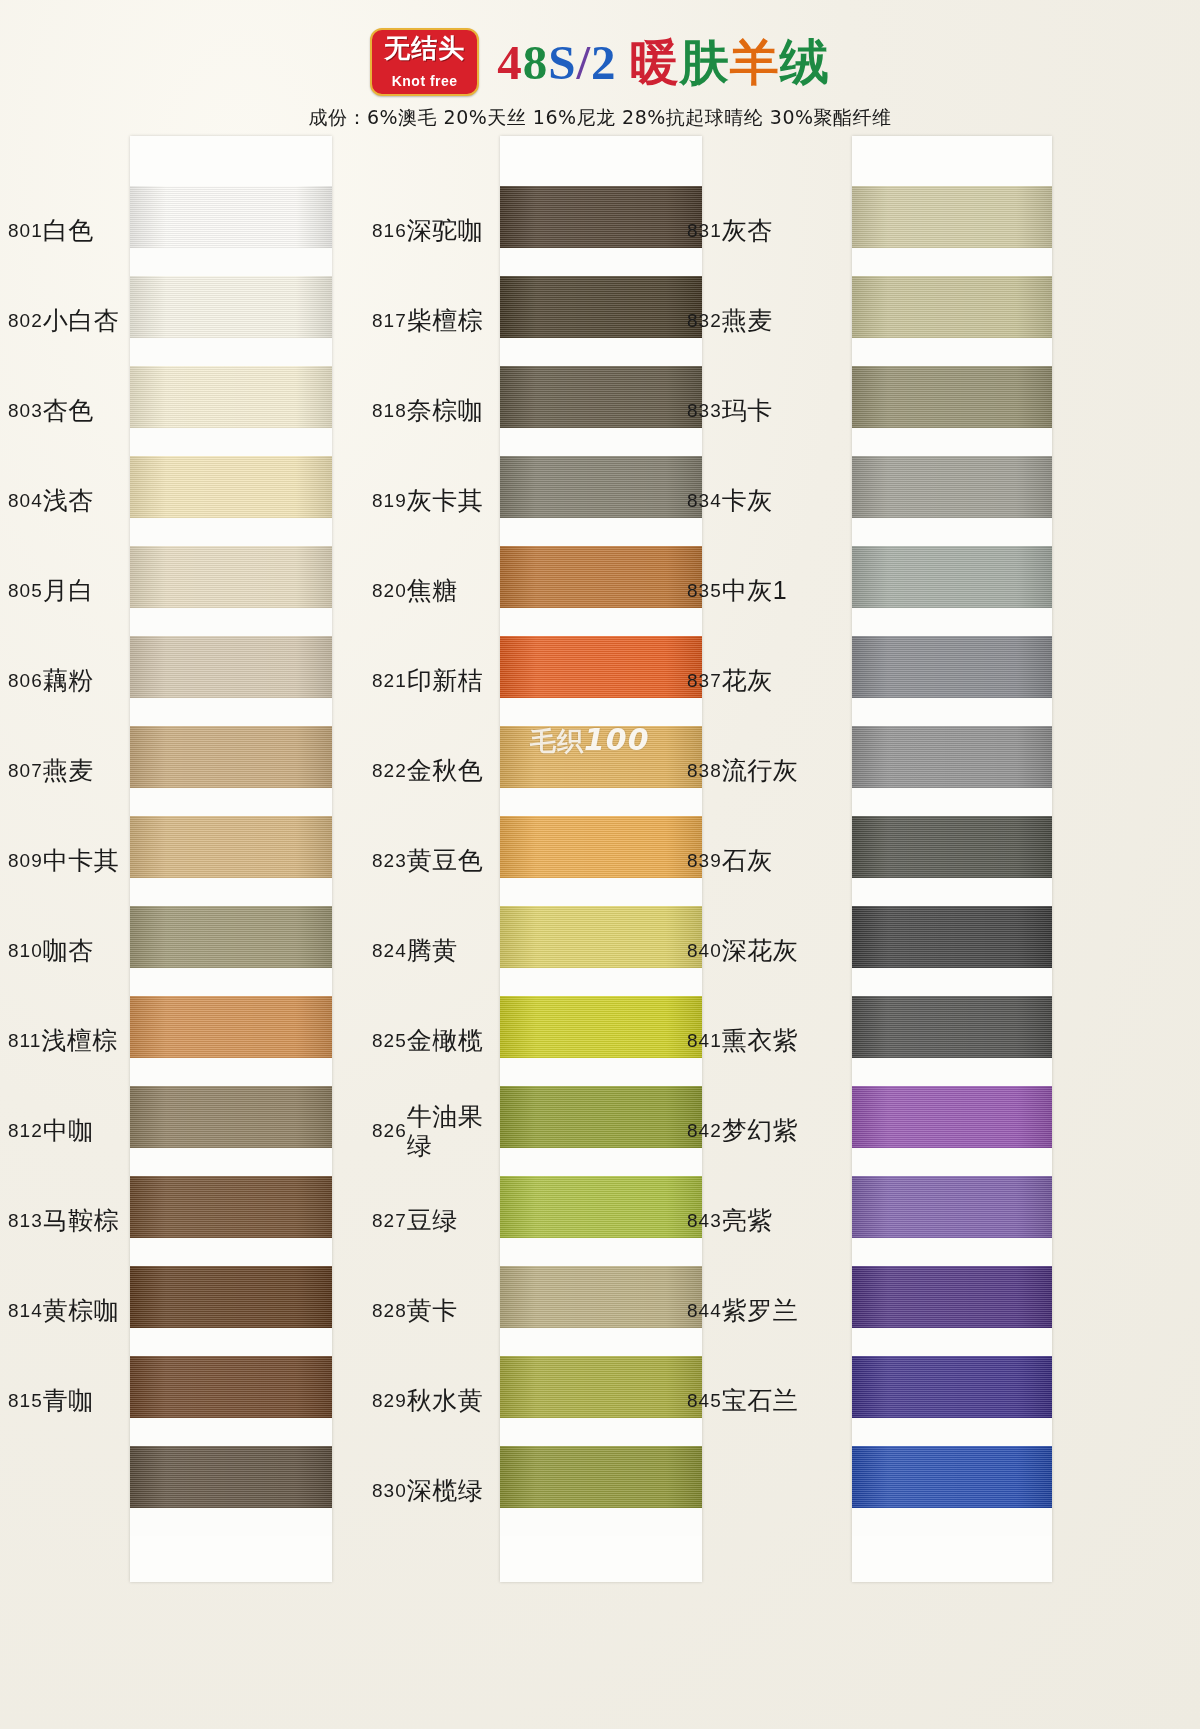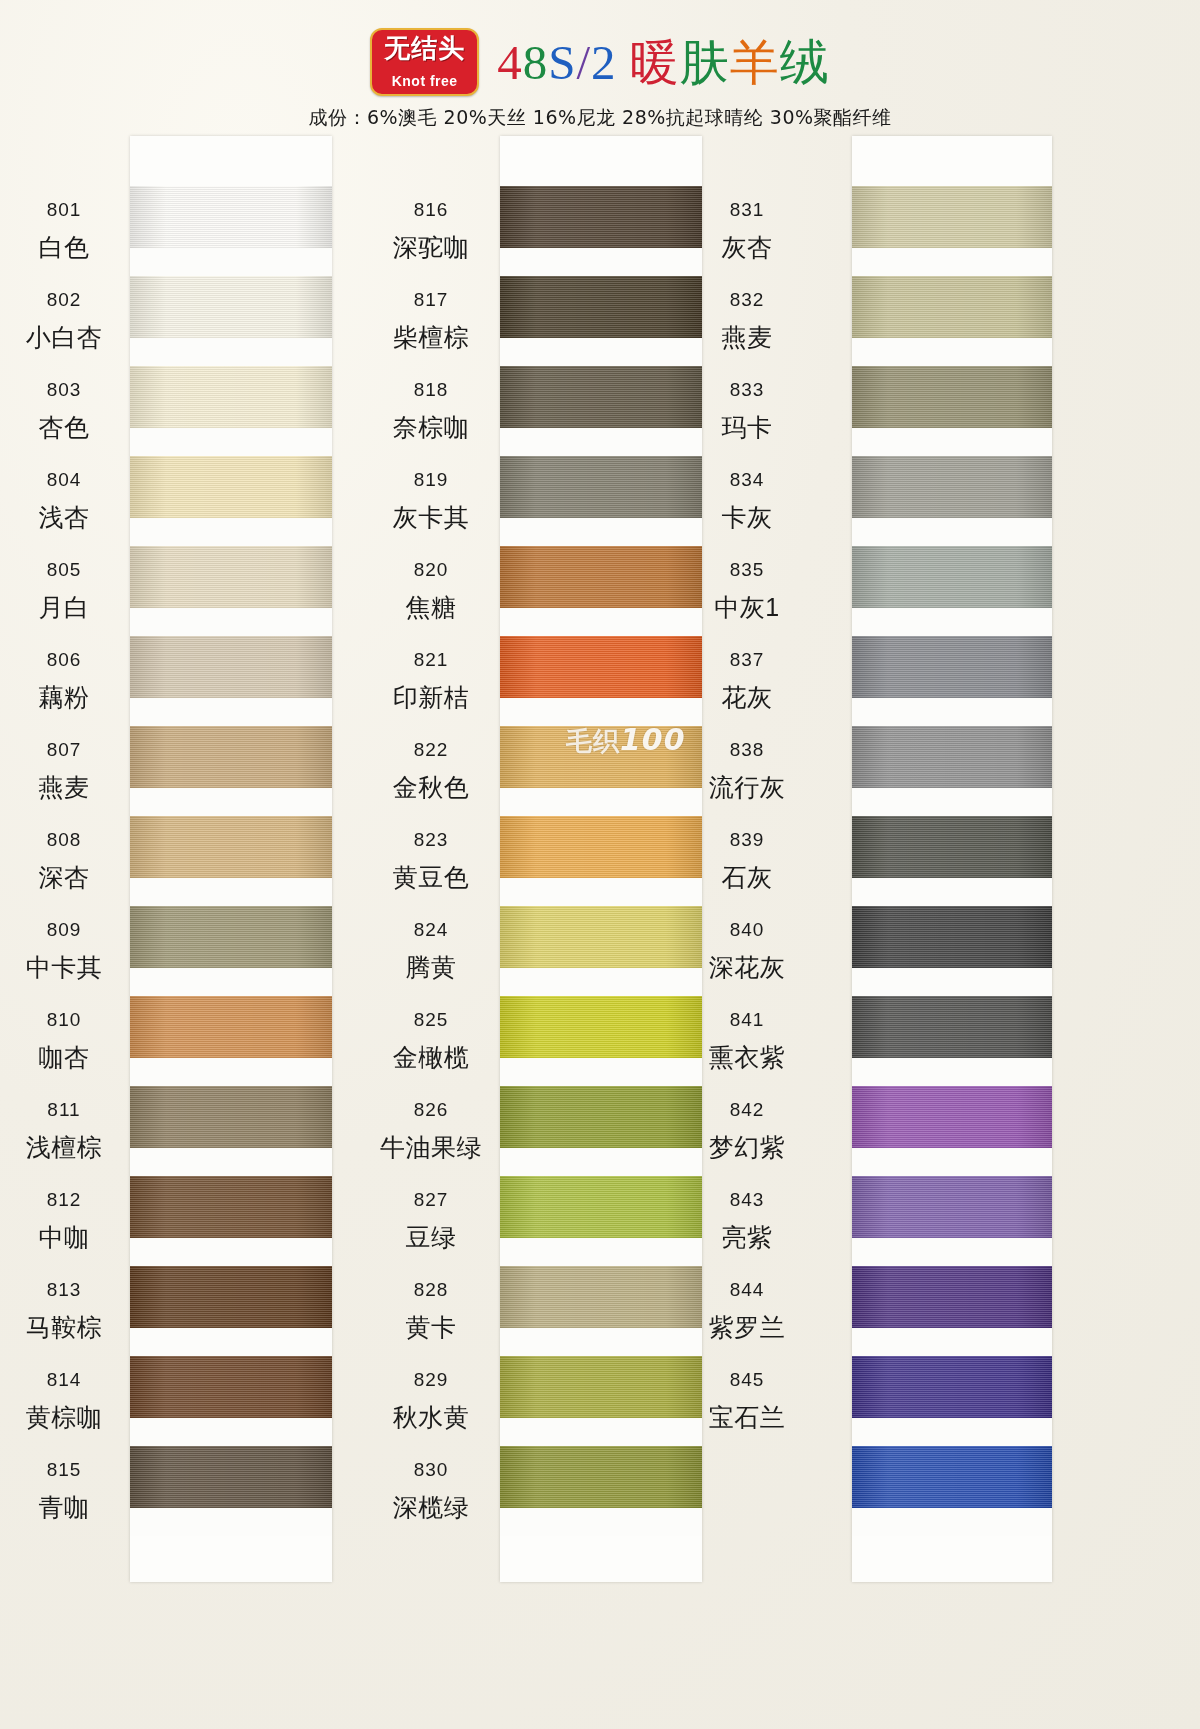--- a/index.html
+++ b/index.html
@@ -31,21 +31,21 @@
   .logo-cn{
     color:#fff;font-size:26px;font-weight:bold;letter-spacing:1px;
     font-family:"DejaVu Sans",sans-serif;
     text-shadow:1px 1px 0 #8d0f15;
   }
   .logo-en{
     color:#fff;font-size:14px;font-weight:bold;margin-top:13px;
     font-family:"Liberation Sans",sans-serif;letter-spacing:.5px;
   }
   .title-main{
-    font-size:49px;font-weight:normal;line-height:1;
+    font-size:49px;font-weight:bold;line-height:1;
     font-family:"Liberation Serif","DejaVu Serif",serif;
     letter-spacing:1px;
     white-space:nowrap;
   }
   .title-main .ch{ font-family:"DejaVu Sans",sans-serif; }
   .c-red{color:#cf2233;}
   .c-grn{color:#1d8a43;}
   .c-blu{color:#1f5fc0;}
   .c-pur{color:#6a3fa0;}
   .c-org{color:#e06a10;}
@@ -99,34 +99,34 @@
   }
 
   
   .labels{position:absolute;top:136px;}
   .lab-1{left:8px;width:112px;}
   .lab-2{left:372px;width:118px;}
   .lab-3{left:687px;width:120px;}
 
   .label{
     height:90px;               
-    display:flex;flex-direction:column;align-items:center;justify-content:center;
-    color:#1b1b1b;line-height:1.18;gap:12px;
+    display:flex;align-items:center;justify-content:flex-start;
+    color:#1b1b1b;line-height:1.18;
   }
   .lab-top-pad{height:50px;}
   .lab-code{font-size:19px;letter-spacing:1px;font-family:"Liberation Sans",sans-serif;}
   .lab-name{font-size:25px;font-family:Liberation Sans, sans-serif;letter-spacing:.5px;}
 
   
   .watermark{
     position:absolute;left:530px;top:722px;
     font-size:26px;font-weight:bold;color:rgba(255,255,255,.82);
     font-family:"DejaVu Sans",sans-serif;letter-spacing:1px;
     text-shadow:0 0 2px rgba(0,0,0,.18);
-    pointer-events:none;z-index:5;margin-left:36px;
+    pointer-events:none;z-index:5;
   }
   .watermark .wm-num{color:rgba(255,255,255,.9);font-style:italic;font-size:30px;}
 </style>
 </head>
 <body>
 
 <div class="paper-bg"></div>
 
 <div class="page">
 
@@ -171,24 +171,20 @@
       </div>
       <div class="label">
         <div class="lab-code">806</div>
         <div class="lab-name">藕粉</div>
       </div>
       <div class="label">
         <div class="lab-code">807</div>
         <div class="lab-name">燕麦</div>
       </div>
       <div class="label">
-        <div class="lab-code">808</div>
-        <div class="lab-name">深杏</div>
-      </div>
-      <div class="label">
         <div class="lab-code">809</div>
         <div class="lab-name">中卡其</div>
       </div>
       <div class="label">
         <div class="lab-code">810</div>
         <div class="lab-name">咖杏</div>
       </div>
       <div class="label">
         <div class="lab-code">811</div>
         <div class="lab-name">浅檀棕</div>

